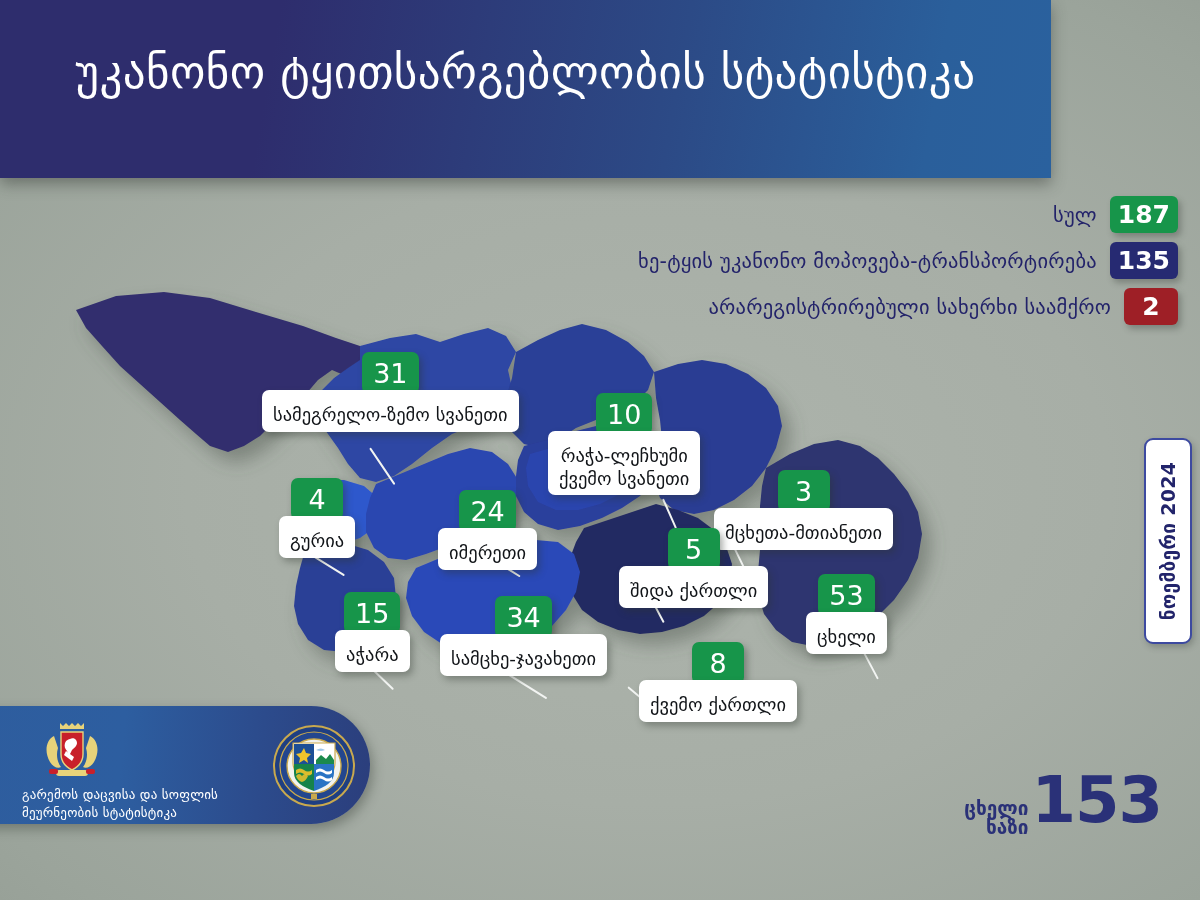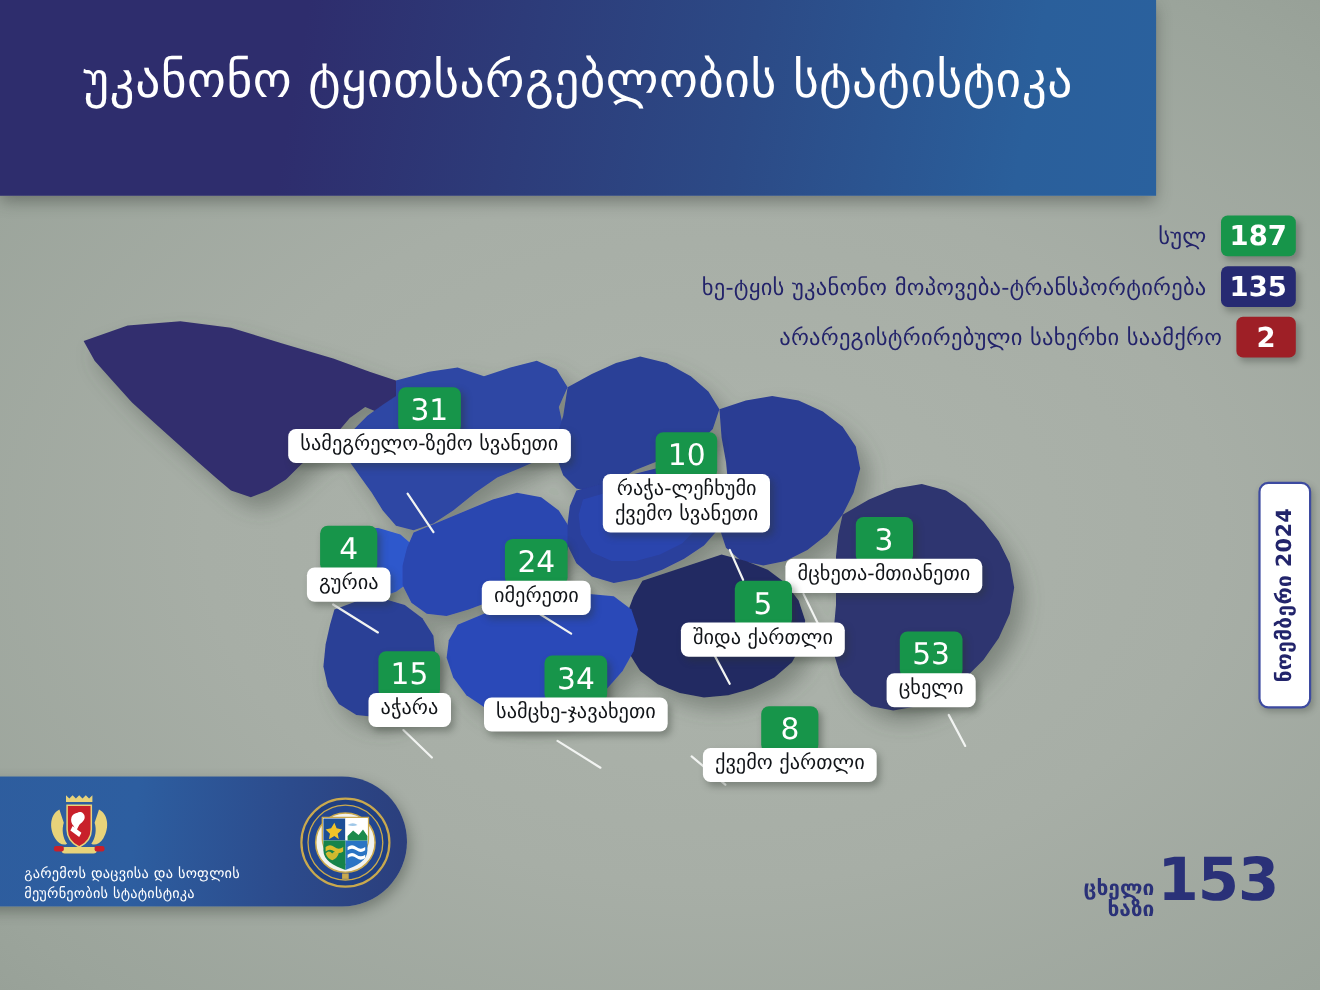--- a/index.html
+++ b/index.html
@@ -113,21 +113,21 @@
     align-items: center;
     justify-content: center;
     box-shadow: 3px 4px 7px rgba(45,52,45,0.40);
     line-height: 1;
   }
   .cnt-name {
     background: #ffffff;
     color: #111418;
     font-size: 18.5px;
     border-radius: 7px;
-    padding: 3px 11px 5px 11px;
+    padding: 14px 11px 5px 11px;
     margin-top: -4px;
     box-shadow: 3px 4px 7px rgba(45,52,45,0.36);
     white-space: nowrap;
     line-height: 1.22;
   }
   .cnt-name.two-line { text-align: center; white-space: normal; }
   .lead-line {
     position: absolute;
     z-index: 4;
     height: 2px;
@@ -209,21 +209,21 @@
   }
   #hotline-words {
     font-size: 19px;
     font-weight: 700;
     line-height: 1.04;
     text-align: right;
     margin-right: 3px;
     margin-top: 36px;
   }
   #hotline-number {
-    font-size: 54px;
+    font-size: 64px;
     font-weight: 700;
     letter-spacing: -1px;
     line-height: 0.88;
   }
 </style>
 </head>
 <body>
 
 <div id="stage">
 

